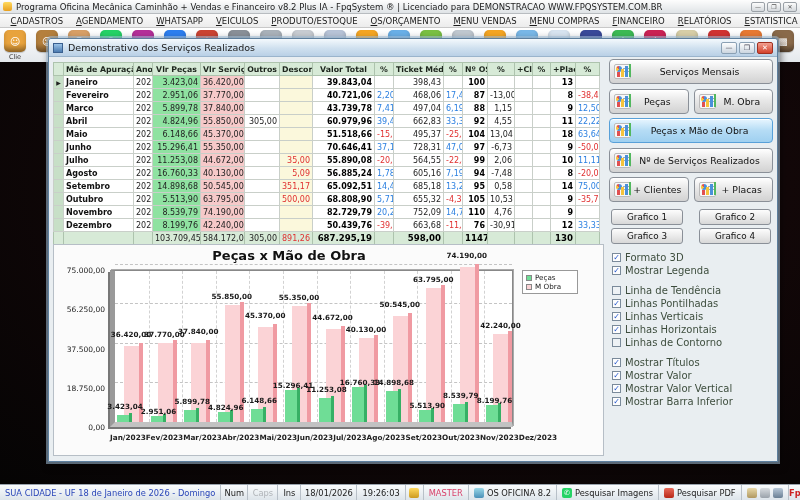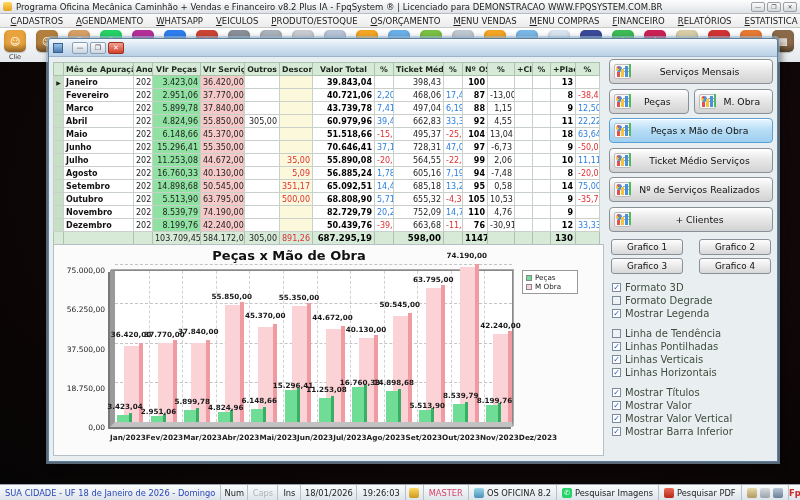--- a/index.html
+++ b/index.html
@@ -234,20 +234,21 @@
       <div class="tool">
         <div class="tico" style="background: linear-gradient(rgb(138, 106, 74) 0%, rgb(138, 106, 74) 60%, rgba(0, 0, 0, 0.25)) rgb(138, 106, 74);">▩</div>
       </div>
     </div>
 
   <div class="mdi"></div>
 
   <div class="win">
     <div class="win-title">
       <div class="wico"></div>
+      <div class="wt">Demonstrativo dos Serviços Realizados</div>
       <div class="winbtns">
         <div class="wb2">—</div>
         <div class="wb2">❐</div>
         <div class="wb2 close">✕</div>
       </div>
     </div>
     <div class="win-body">
 
       <div class="tbl-wrap">
         <table class="tbl">
@@ -727,93 +728,91 @@
               <div class="cbtn">
                 <span class="cico">
                   <span class="p"></span>
                   <span class="l1"></span>
                   <span class="l2"></span>
                   <i style="left:2px;height:5px;background:#e05050"></i>
                   <i style="left:6px;height:8px;background:#f5c33b"></i>
                   <i style="left:10px;height:11px;background:#4a90d9"></i>
                   <i style="left:14px;width:2px;height:13px;background:#52b85e"></i>
                 </span>
-                <span class="lbl">Ticket Médio Serviços</span>
-              </div>
-            </div>
-            <div class="btn-row">
-              <div class="cbtn">
-                <span class="cico">
-                  <span class="p"></span>
-                  <span class="l1"></span>
-                  <span class="l2"></span>
-                  <i style="left:2px;height:5px;background:#e05050"></i>
-                  <i style="left:6px;height:8px;background:#f5c33b"></i>
-                  <i style="left:10px;height:11px;background:#4a90d9"></i>
-                  <i style="left:14px;width:2px;height:13px;background:#52b85e"></i>
-                </span>
                 <span class="lbl">Nº de Serviços Realizados</span>
               </div>
             </div>
             <div class="btn-row">
               <div class="cbtn">
                 <span class="cico">
                   <span class="p"></span>
                   <span class="l1"></span>
                   <span class="l2"></span>
                   <i style="left:2px;height:5px;background:#e05050"></i>
                   <i style="left:6px;height:8px;background:#f5c33b"></i>
                   <i style="left:10px;height:11px;background:#4a90d9"></i>
                   <i style="left:14px;width:2px;height:13px;background:#52b85e"></i>
                 </span>
                 <span class="lbl">+ Clientes</span>
               </div>
+              <div class="cbtn">
+                <span class="cico">
+                  <span class="p"></span>
+                  <span class="l1"></span>
+                  <span class="l2"></span>
+                  <i style="left:2px;height:5px;background:#e05050"></i>
+                  <i style="left:6px;height:8px;background:#f5c33b"></i>
+                  <i style="left:10px;height:11px;background:#4a90d9"></i>
+                  <i style="left:14px;width:2px;height:13px;background:#52b85e"></i>
+                </span>
+                <span class="lbl">+ Placas</span>
+              </div>
             </div>
           </div>
         <div id="grafico-buttons" style="margin-top:7px;">
             <div class="gbtn-row">
               <div class="gbtn">Grafico 1</div>
               <div class="gbtn">Grafico 2</div>
             </div>
             <div class="gbtn-row">
               <div class="gbtn">Grafico 3</div>
               <div class="gbtn">Grafico 4</div>
             </div>
           </div>
         <div id="chart-options">
             <div class="cb-group">
               <div class="cb-line">
                 <div class="cb-box">✓</div>
                 <div class="cb-lab">Formato 3D</div>
               </div>
               <div class="cb-line">
-                <div class="cb-box" style="background: rgb(238, 242, 245);"></div>
-                <div class="cb-lab">Formato Degrade</div>
-              </div>
-              <div class="cb-line">
                 <div class="cb-box">✓</div>
                 <div class="cb-lab">Mostrar Legenda</div>
               </div>
             </div>
             <div class="cb-group">
               <div class="cb-line">
                 <div class="cb-box" style="background: rgb(238, 242, 245);"></div>
                 <div class="cb-lab">Linha de Tendência</div>
               </div>
               <div class="cb-line">
                 <div class="cb-box">✓</div>
                 <div class="cb-lab">Linhas Pontilhadas</div>
               </div>
               <div class="cb-line">
                 <div class="cb-box">✓</div>
                 <div class="cb-lab">Linhas Verticais</div>
               </div>
               <div class="cb-line">
                 <div class="cb-box">✓</div>
                 <div class="cb-lab">Linhas Horizontais</div>
+              </div>
+              <div class="cb-line">
+                <div class="cb-box" style="background: rgb(238, 242, 245);"></div>
+                <div class="cb-lab">Linhas de Contorno</div>
               </div>
             </div>
             <div class="cb-group">
               <div class="cb-line">
                 <div class="cb-box">✓</div>
                 <div class="cb-lab">Mostrar Títulos</div>
               </div>
               <div class="cb-line">
                 <div class="cb-box">✓</div>
                 <div class="cb-lab">Mostrar Valor</div>

